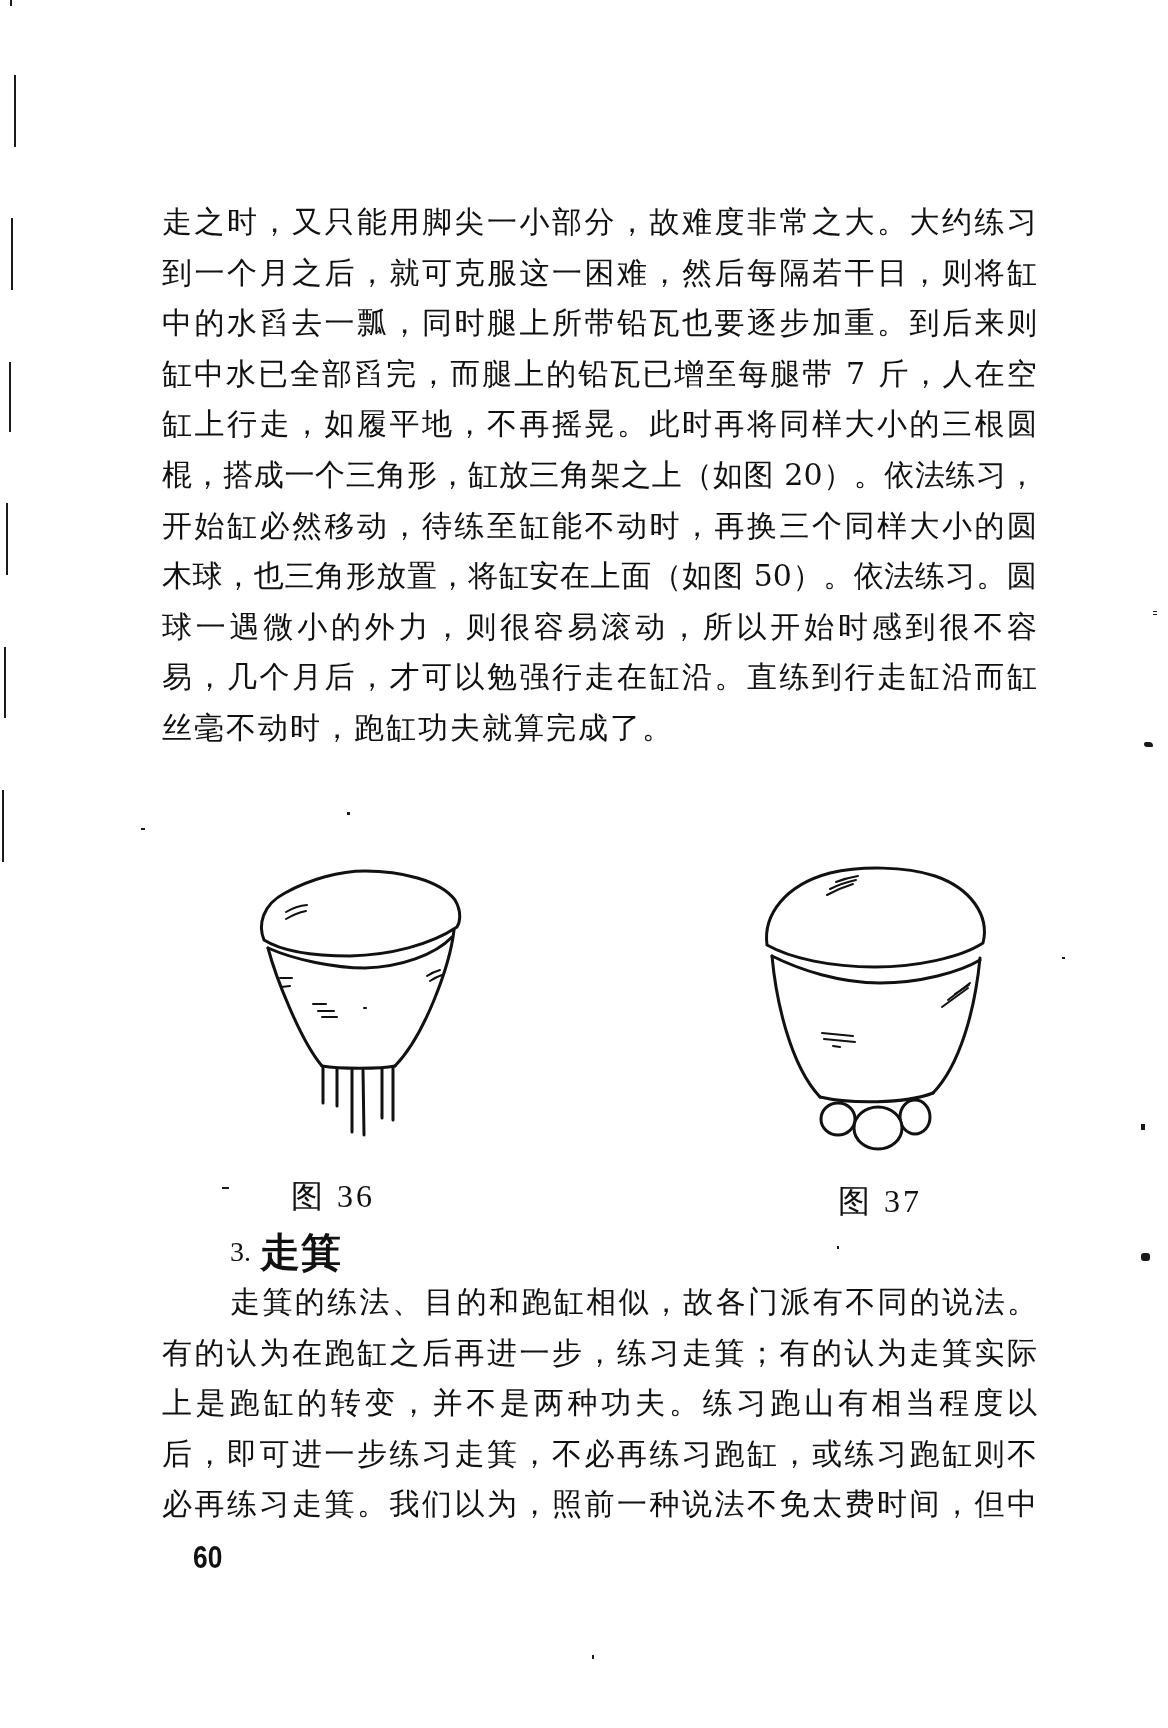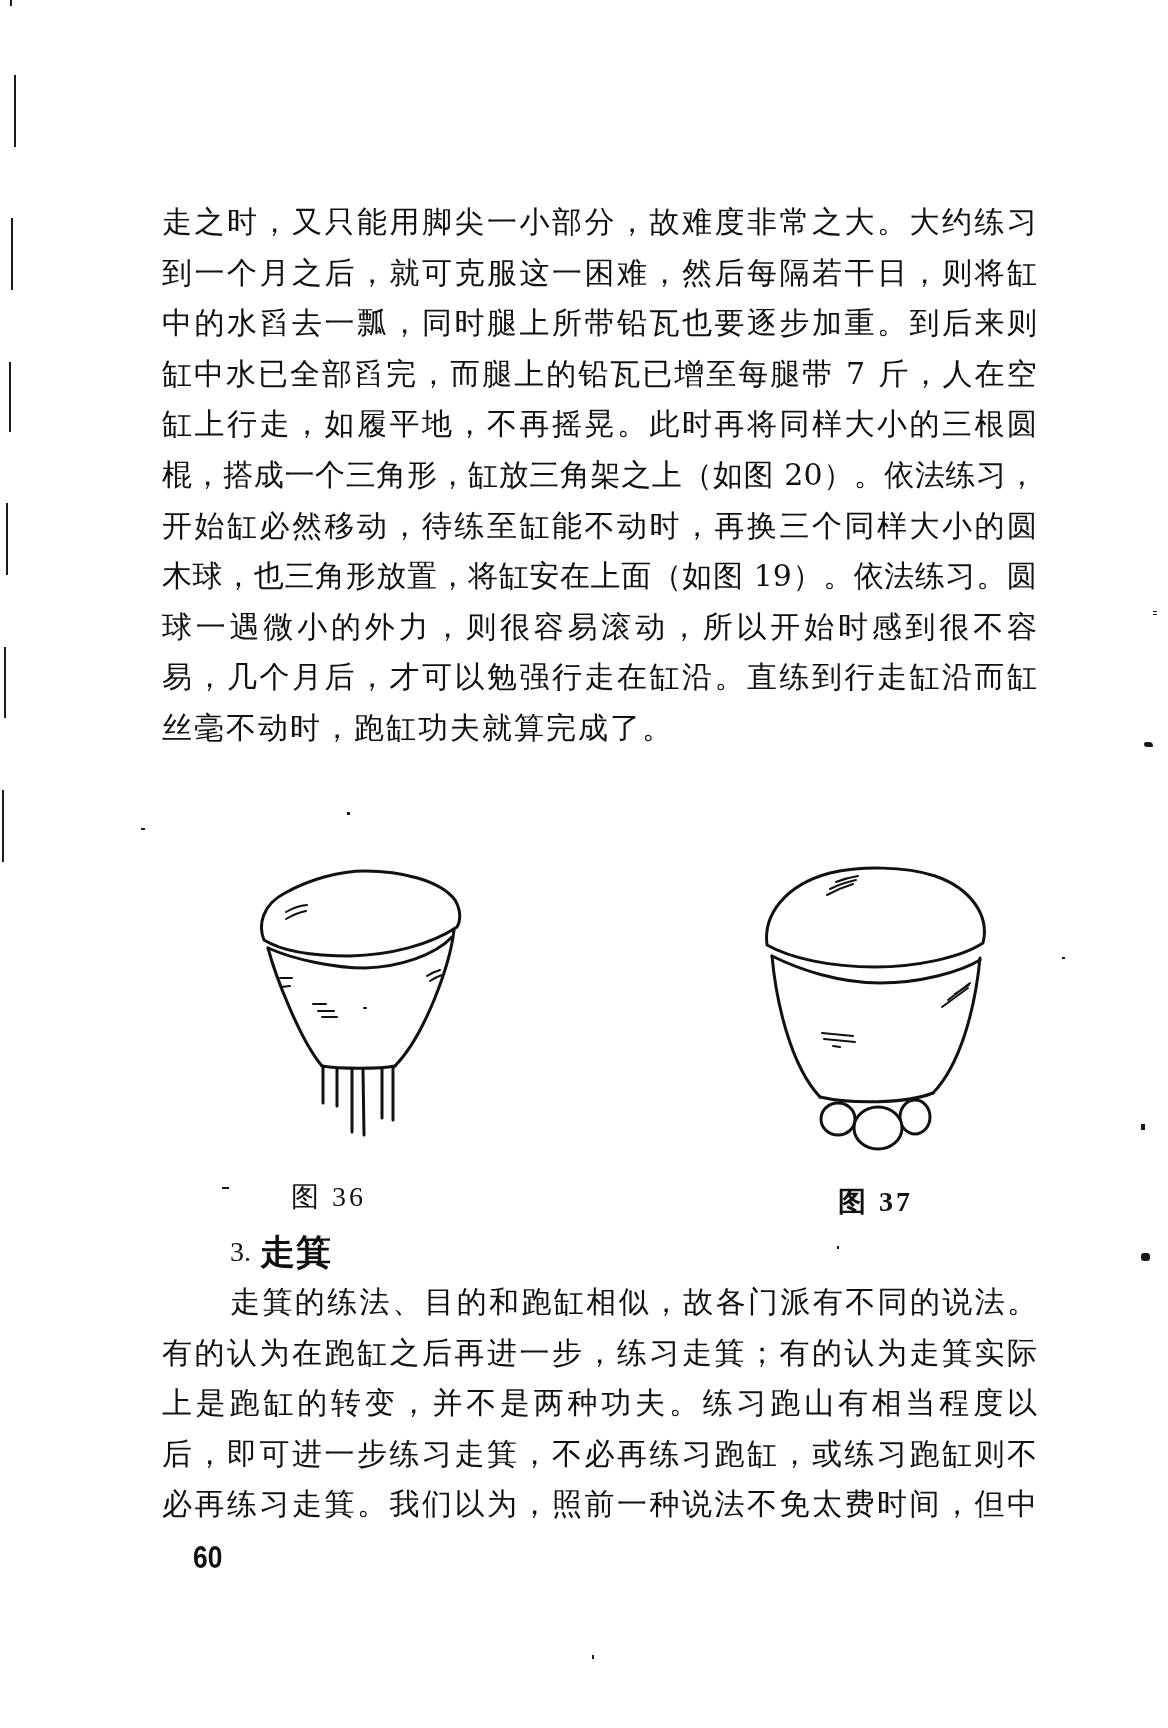--- a/index.html
+++ b/index.html
@@ -22,29 +22,29 @@
   .line.last { justify-content: flex-start; gap: 2px; }
   .line.indent { padding-left: 68px; }
   .ch { display: inline-block; }
   .sp { white-space: pre; }
 
   .heading {
     position: absolute; left: 230px; top: 1232px; height: 40px;
     display: flex; align-items: center;
   }
   .heading .num { font-family: "Liberation Serif", serif; font-size: 28px; }
-  .heading .title { font-size: 35px; font-weight: bold; margin-left: 9px; letter-spacing: 1px; }
+  .heading .title { font-size: 40px; font-weight: bold; margin-left: 9px; letter-spacing: 1px; }
 
   .caption {
     position: absolute; height: 34px; display: flex; align-items: center;
-    font-family: "Liberation Serif", "DejaVu Serif", serif; font-size: 28px;
+    font-family: "Liberation Serif", "DejaVu Serif", serif; font-size: 32px;
     letter-spacing: 3px;
   }
   #cap36 { left: 291px; top: 1180px; }
-  #cap37 { left: 838px; top: 1185px; font-weight: bold; }
+  #cap37 { left: 838px; top: 1185px; }
 
   .pagenum {
     position: absolute; left: 193px; top: 1540px; height: 36px;
     display: flex; align-items: center;
     font-family: "Liberation Sans", sans-serif; font-size: 31px; font-weight: bold;
     transform: scaleX(0.85); transform-origin: left center;
   }
 
   .figs { position: absolute; left: 0; top: 0; pointer-events: none; }
   .art { position: absolute; background: #1a1a1a; }
@@ -296,21 +296,21 @@
         <span class="ch">将</span>
         <span class="ch">缸</span>
         <span class="ch">安</span>
         <span class="ch">在</span>
         <span class="ch">上</span>
         <span class="ch">面</span>
         <span class="ch">（</span>
         <span class="ch">如</span>
         <span class="ch">图</span>
         <span class="ch sp"> </span>
-        <span class="ch">19</span>
+        <span class="ch">50</span>
         <span class="ch">）</span>
         <span class="ch">。</span>
         <span class="ch">依</span>
         <span class="ch">法</span>
         <span class="ch">练</span>
         <span class="ch">习</span>
         <span class="ch">。</span>
         <span class="ch">圆</span>
       </div>
     <div class="line">

